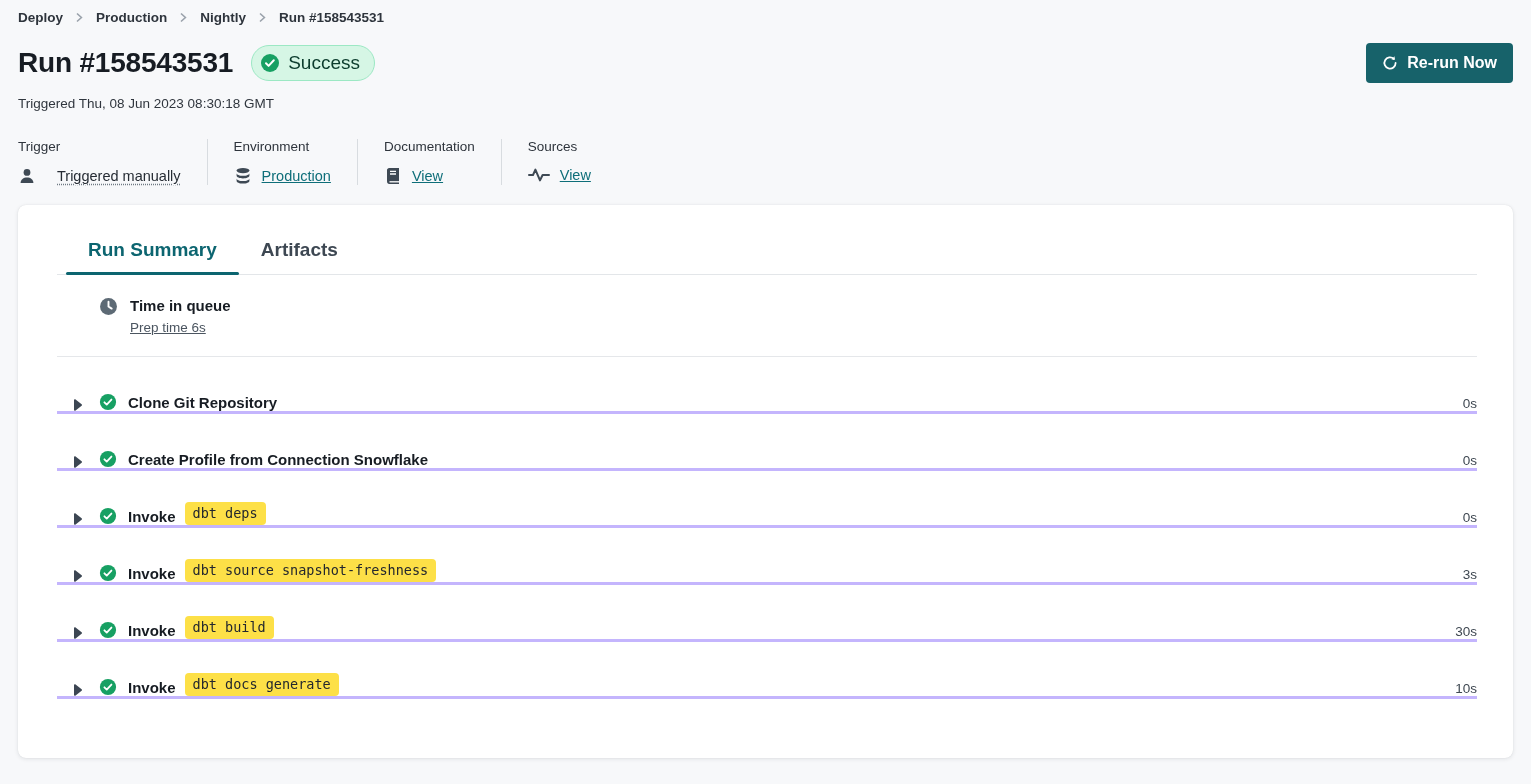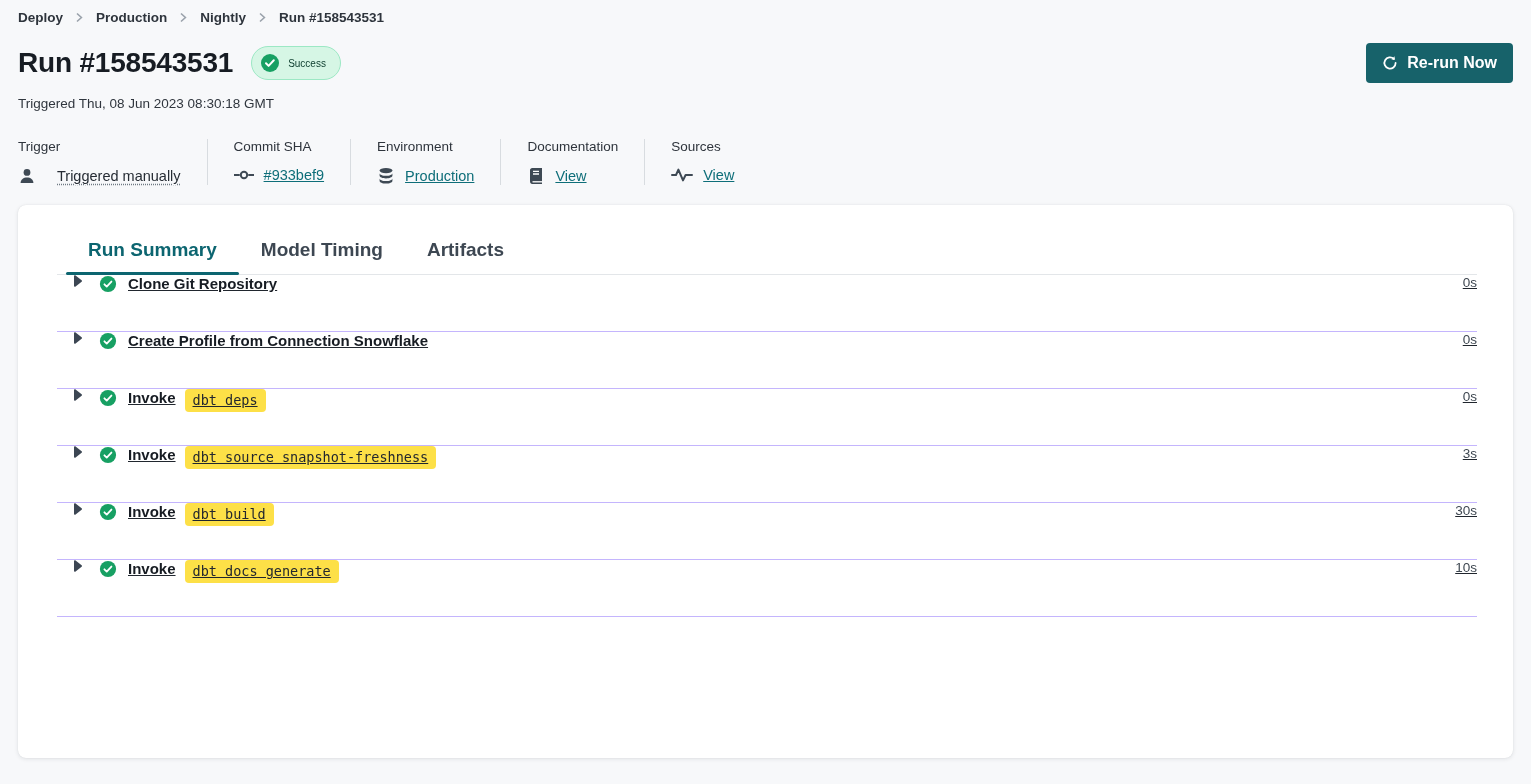--- a/index.html
+++ b/index.html
@@ -17,21 +17,21 @@
   .breadcrumb { display: flex; align-items: center; gap: 12px; font-size: 13.5px; font-weight: 700; color: #2e343c; }
   .breadcrumb .crumb { cursor: pointer; }
   .breadcrumb .sep { display: flex; align-items: center; color: #9aa2ab; }
 
   
   .title-row { display: flex; align-items: center; gap: 18px; margin-top: 18px; }
   .run-title { font-size: 28px; font-weight: 700; color: #171c23; margin: 0; letter-spacing: -0.2px; }
   .status-badge {
     display: inline-flex; align-items: center; gap: 8px;
     background: #d6f6e5; border: 1px solid #9ce8c4; border-radius: 999px;
-    padding: 6px 14px 6px 8px; font-size: 10px; color: #0c3c2d; font-weight: 400;
+    padding: 6px 14px 6px 8px; font-size: 19px; color: #0c3c2d; font-weight: 400;
   }
   .rerun-btn {
     margin-left: auto;
     display: inline-flex; align-items: center; gap: 9px;
     background: #17626a; color: #ffffff; border: none; border-radius: 4px;
     padding: 11px 16px; font-size: 16px; font-weight: 600;
     font-family: "Liberation Sans", sans-serif; cursor: pointer;
   }
   .triggered-line { margin-top: 13px; font-size: 13.5px; color: #30363e; }
 
@@ -60,21 +60,21 @@
   .tab { padding: 12px 22px 13px 22px; font-size: 19px; font-weight: 600; color: #3d4752; cursor: pointer; position: relative; }
   .tab.active { color: #0c6570; }
   .tab.active::after { content: ""; position: absolute; left: 0; right: 0; bottom: -1px; height: 3px; background: #0c6570; border-radius: 2px; }
 
   
   .queue-row { display: flex; align-items: flex-start; gap: 12px; padding: 22px 0 20px 42px; border-bottom: 1px solid #e5e7ea; }
   .queue-text .queue-title { font-size: 15px; font-weight: 700; color: #171c23; }
   .queue-text .queue-link { display: inline-block; margin-top: 6px; font-size: 13.5px; color: #4b5560; text-decoration: underline; cursor: pointer; }
 
   
-  .step-row { display: flex; align-items: flex-start; height: 57px; padding-left: 16px; border-bottom: 1px solid #c4b5fd; text-decoration: underline; }
+  .step-row { display: flex; align-items: flex-end; height: 57px; padding-left: 16px; border-bottom: 3px solid #c4b5fd; }
   .caret { display: flex; align-items: center; cursor: pointer; width: 12px; }
   .step-check { display: flex; align-items: center; margin-left: 14px; }
   .step-label { margin-left: 11px; font-size: 15px; font-weight: 700; color: #171c23; }
   .code-chip {
     margin-left: 9px; font-family: "DejaVu Sans Mono", monospace; font-size: 13.5px;
     background: #fde047; color: #23272e; padding: 3px 8px 4px 8px; border-radius: 4px;
   }
   .step-duration { margin-left: auto; font-size: 13.5px; color: #3f4852; }
 
   .finished-row { padding: 22px 0 0 0; font-size: 13.5px; color: #30363e; }
@@ -140,32 +140,20 @@
         <span class="meta-icon">
           <svg width="18" height="18" viewBox="0 0 18 18">
               <circle cx="9" cy="5.4" r="3.4" fill="#3e4954"></circle>
               <path d="M2.6 16c0-3.6 2.9-5.6 6.4-5.6s6.4 2 6.4 5.6z" fill="#3e4954"></path>
             </svg>
         </span>
         <span class="dotted-underline">Triggered manually</span>
       </div>
     </div>
 
-    <div class="meta-item">
-      <div class="meta-label">Commit SHA</div>
-      <div class="meta-value">
-        <span class="meta-icon">
-          <svg width="20" height="14" viewBox="0 0 20 14">
-              <circle cx="10" cy="7" r="3.2" fill="none" stroke="#3e4954" stroke-width="2"></circle>
-              <path d="M0 7h5M15 7h5" stroke="#3e4954" stroke-width="2" stroke-linecap="round"></path>
-            </svg>
-        </span>
-        <a class="lnk">#933bef9</a>
-      </div>
-    </div>
 
     <div class="meta-item">
       <div class="meta-label">Environment</div>
       <div class="meta-value">
         <span class="meta-icon">
           <svg width="18" height="18" viewBox="0 0 18 18">
               <ellipse cx="9" cy="3.6" rx="6.4" ry="2.6" fill="#3e4954"></ellipse>
               <path d="M2.6 6.2c0 1.4 2.9 2.6 6.4 2.6s6.4-1.2 6.4-2.6v2.6c0 1.4-2.9 2.6-6.4 2.6s-6.4-1.2-6.4-2.6z" fill="#3e4954"></path>
               <path d="M2.6 11.4c0 1.4 2.9 2.6 6.4 2.6s6.4-1.2 6.4-2.6v2.6c0 1.4-2.9 2.6-6.4 2.6s-6.4-1.2-6.4-2.6z" fill="#3e4954"></path>
             </svg>
@@ -202,24 +190,35 @@
       </div>
     </div>
 
   </div>
 </div>
 
 <div class="card">
 
   <div class="tabs">
     <div class="tab active">Run Summary</div>
-    <div class="tab">Model Timing</div>
     <div class="tab">Artifacts</div>
   </div>
 
+  <div class="queue-row">
+    <span>
+      <svg width="19" height="19" viewBox="0 0 18 18">
+          <circle cx="9" cy="9" r="8" fill="#5d6a75"></circle>
+          <path d="M9 4.5V9l3 2" fill="none" stroke="#ffffff" stroke-width="1.8" stroke-linecap="round"></path>
+        </svg>
+    </span>
+    <div class="queue-text">
+      <div class="queue-title">Time in queue</div>
+      <a class="queue-link">Prep time 6s</a>
+    </div>
+  </div>
 
   <div class="step-row">
     <span class="caret">
         <svg width="9" height="12" viewBox="0 0 9 12">
           <path d="M1 1.2c0-.8.9-1.3 1.6-.8l6 4.8c.5.4.5 1.2 0 1.6l-6 4.8c-.7.5-1.6 0-1.6-.8z" fill="#3c4653"></path>
         </svg>
       </span>
     <span class="step-check">
         <svg width="18" height="18" viewBox="0 0 20 20">
           <circle cx="10" cy="10" r="9" fill="#17a063"></circle>

